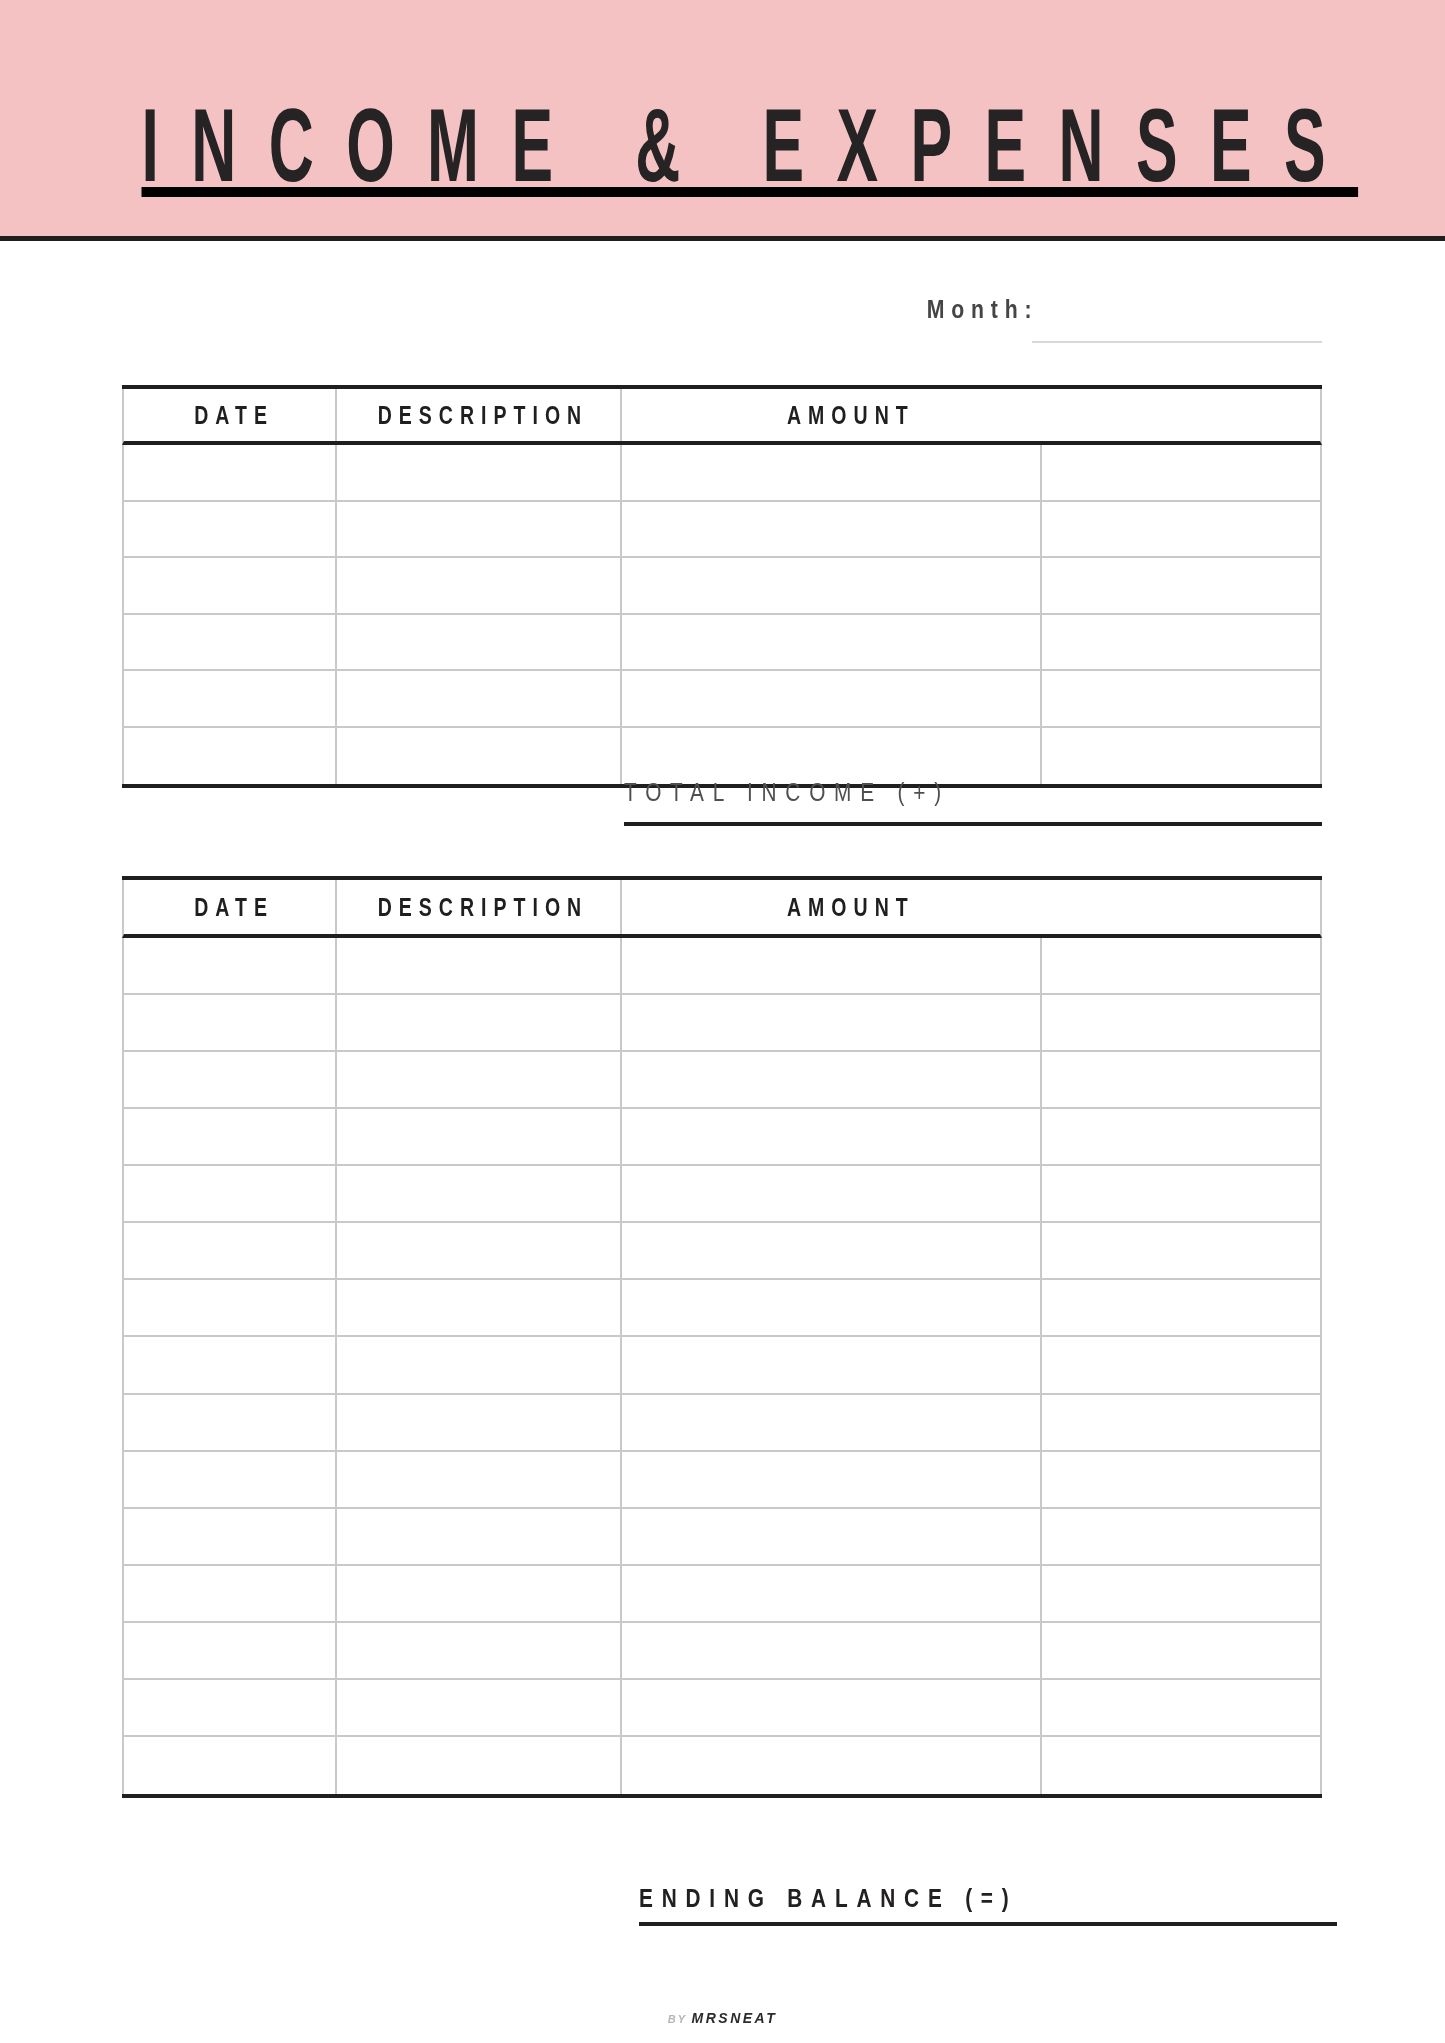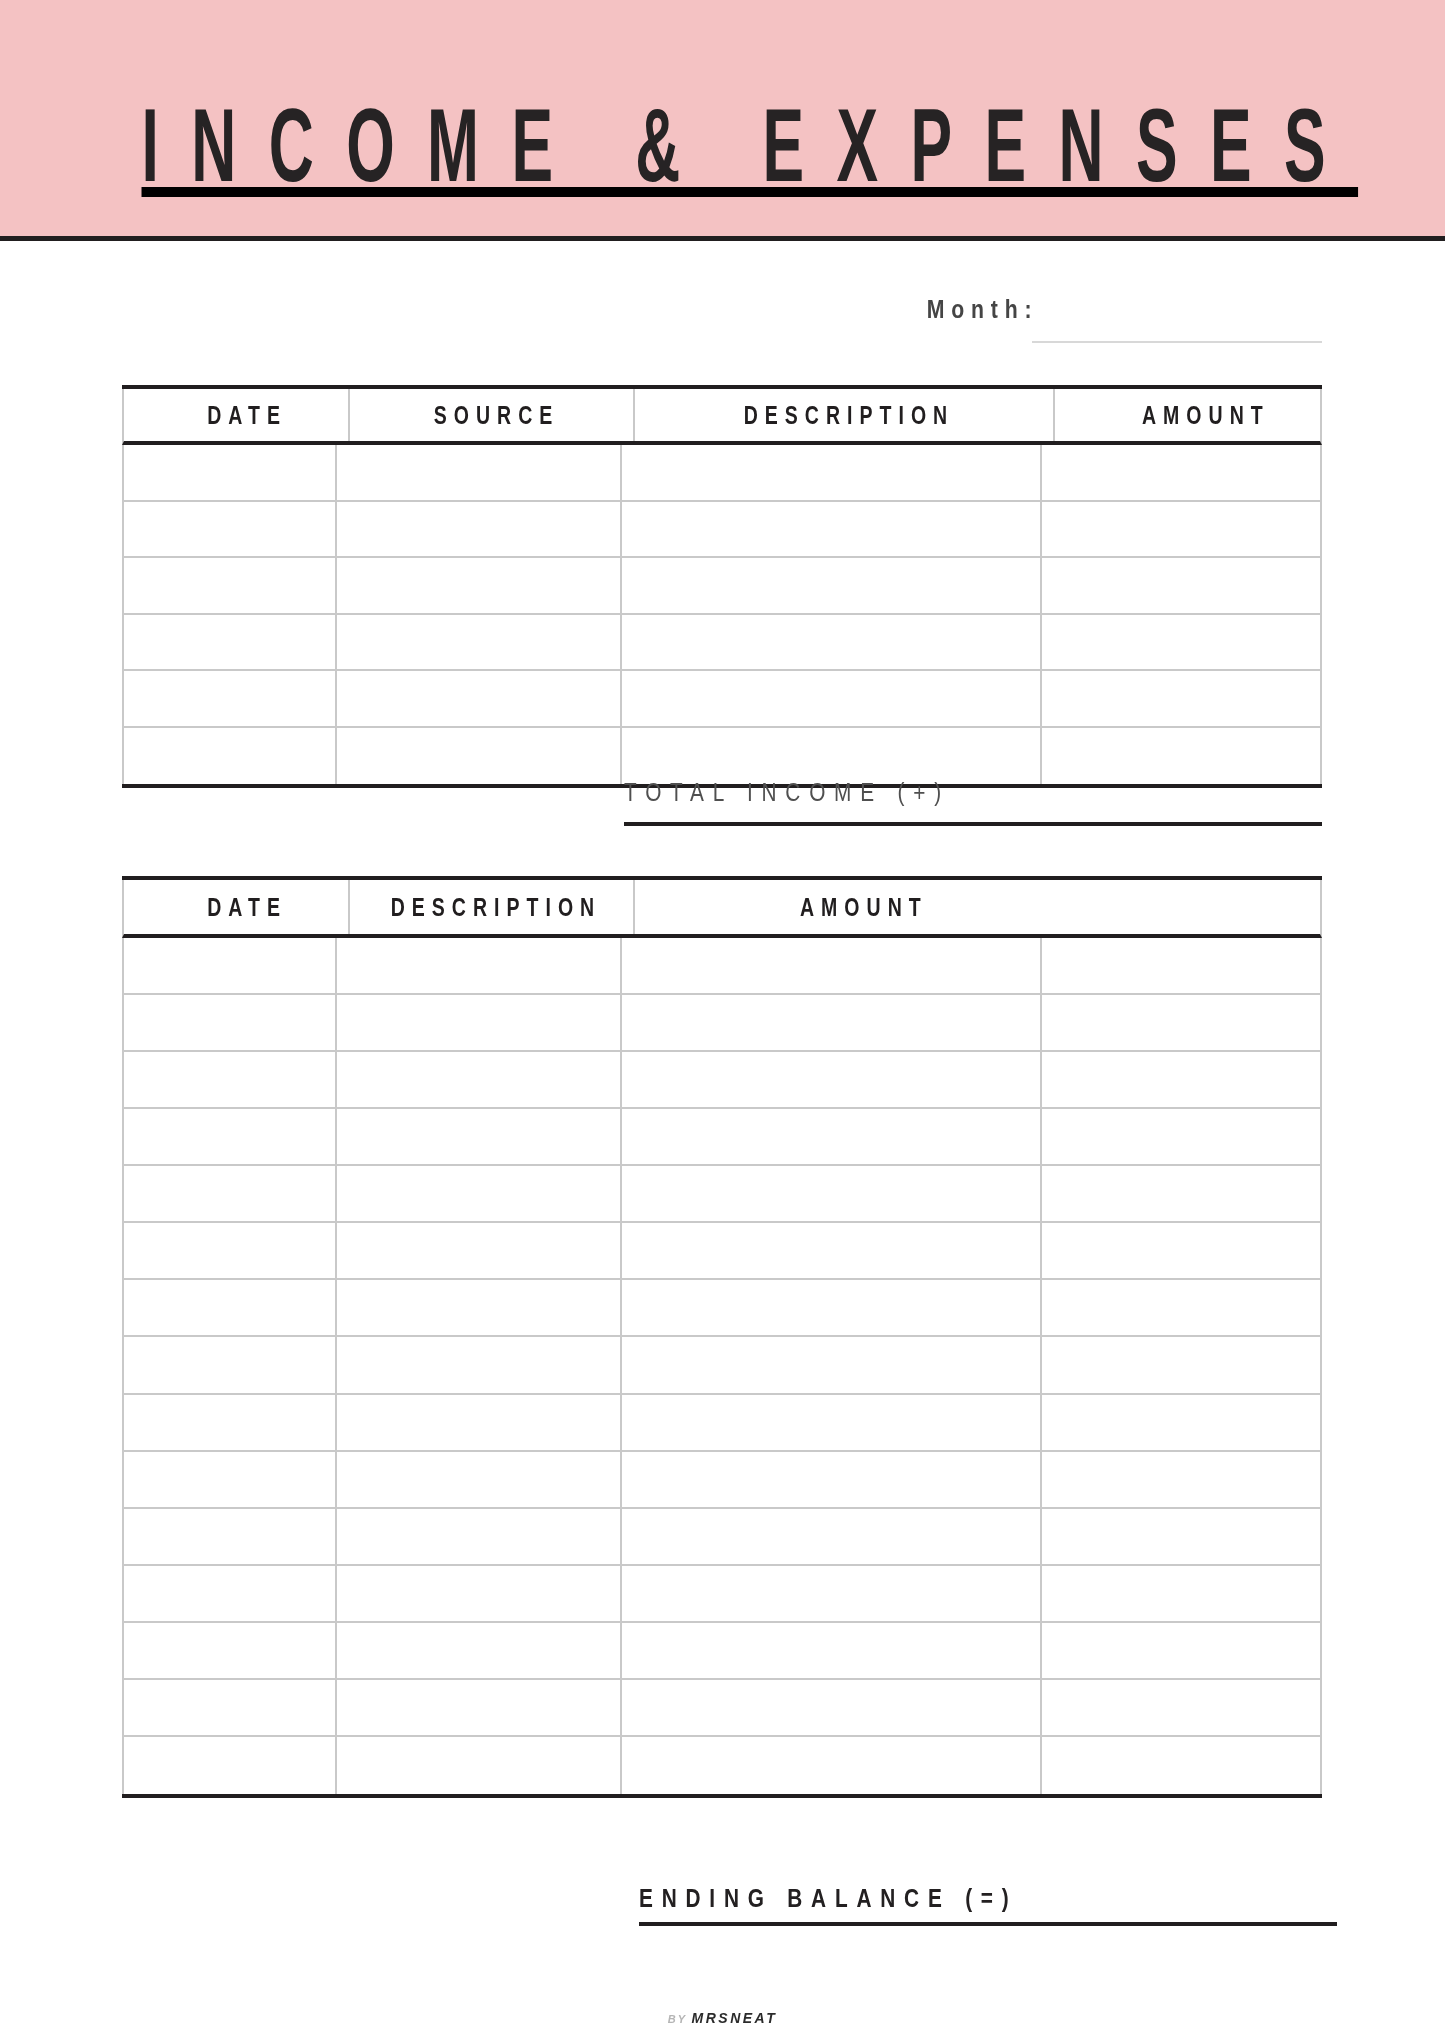--- a/index.html
+++ b/index.html
@@ -58,21 +58,20 @@
   }
   .income-table{top:385px;}
   .expenses-table{top:876px;}
 
   .t-header{
     display:grid;
     grid-template-columns:213px 285px 420px 1fr;
     border-bottom:4px solid var(--dark);
     border-left:2px solid var(--grid);
     border-right:2px solid var(--grid);
-    padding-left:13px;
   }
   .income-table .t-header{height:56px;}
   .expenses-table .t-header{height:58px;}
   .t-hcell{
     display:flex;align-items:center;justify-content:center;
     border-right:2px solid var(--grid);
     overflow:hidden;
   }
   .t-hcell:last-child{border-right:none;margin-left:28px;}
   .t-hcell span{
@@ -143,23 +142,20 @@
 
   <div class="month-label">Month:</div>
   <div class="month-line"></div>
 
   <div class="ptable income-table">
     <div class="t-header">
       <div class="t-hcell">
           <span>DATE</span>
         </div>
       <div class="t-hcell">
-          <span>SOURCE</span>
-        </div>
-      <div class="t-hcell">
           <span>DESCRIPTION</span>
         </div>
       <div class="t-hcell">
           <span>AMOUNT</span>
         </div>
     </div>
     <div class="t-body">
       <div class="t-row">
         <div class="t-cell"></div>
         <div class="t-cell"></div>

